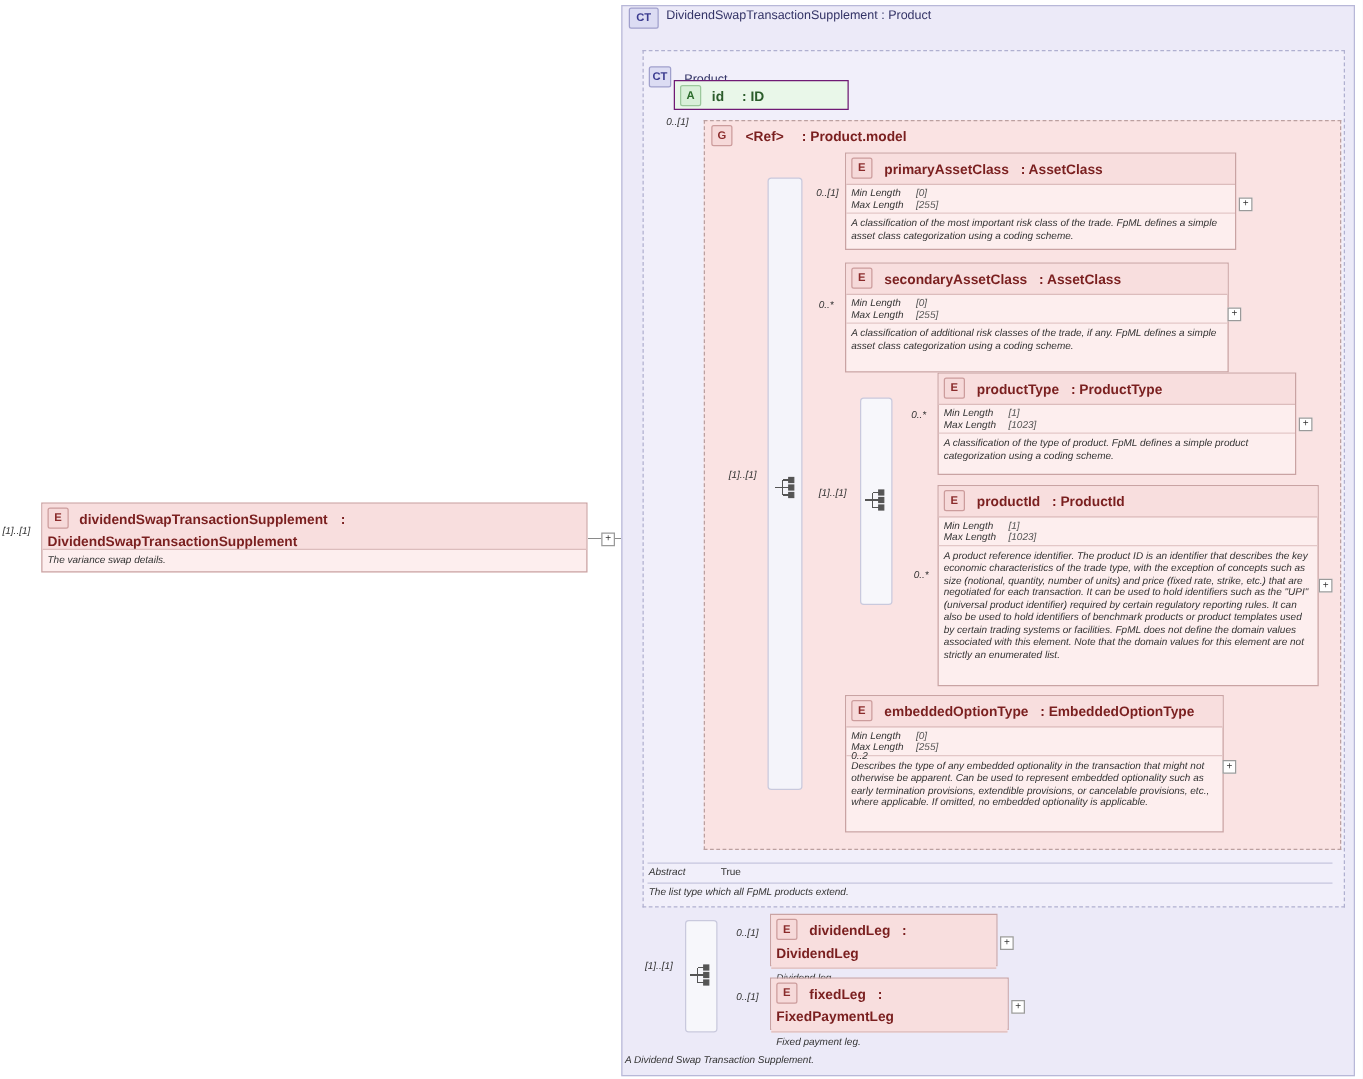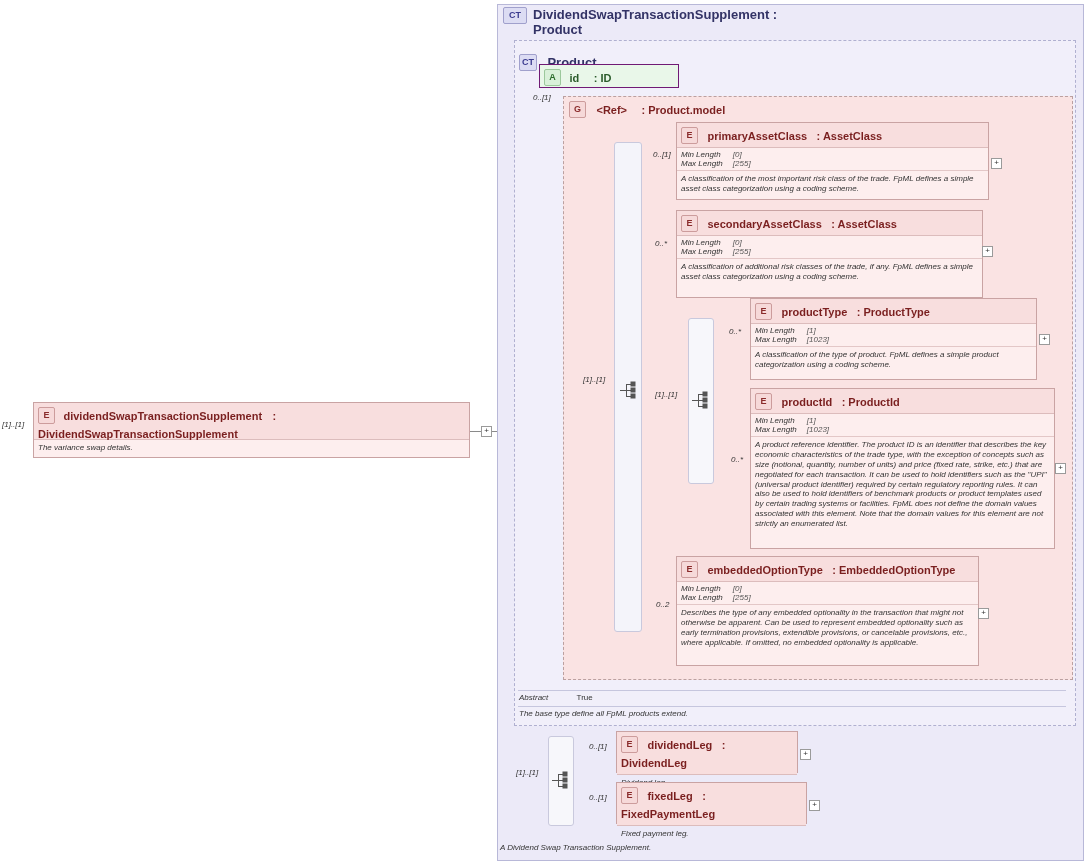--- a/index.html
+++ b/index.html
@@ -11,21 +11,21 @@
   .badge{display:inline-flex;align-items:center;justify-content:center;
          width:15px;height:15px;border:1px solid #c08a8a;border-radius:2px;
          font-size:9px;font-weight:bold;line-height:1;vertical-align:middle;}
   .badge.e{background:#f6d9d9;color:#8a2b2b;border-color:#cc9c9c;}
   .badge.ct{background:#dcdcf3;color:#3b3b8f;border-color:#a0a0cc;}
   .badge.a{background:#d9f0d9;color:#2b6b2b;border-color:#9cc89c;}
   .badge.g{background:#f6d9d9;color:#8a2b2b;border-color:#cc9c9c;}
   .badge.ct2{background:#dcdcf3;color:#3b3b8f;border-color:#a0a0cc;}
 
   .hdr{font-size:11px;font-weight:bold;color:#7a1f1f;}
-  .hdrblue{font-size:13px;font-weight:bold;color:#333366;}
+  .hdrblue{font-size:10px;font-weight:normal;color:#333366;}
   .hdrgreen{font-size:11px;font-weight:bold;color:#2b5c2b;}
 
   .elembox{border:1px solid #c9a3a3;background:#fdeeee;}
   .elembox .title{padding:3px 4px 3px 4px;background:#f8dede;border-bottom:1px solid #dcbcbc;}
   .elembox .facets{padding:2px 4px;font-size:8px;font-style:italic;color:#333;border-bottom:1px solid #e3c7c7;}
   .elembox .desc{padding:3px 4px;font-size:8px;font-style:italic;color:#333;line-height:1.23;}
   .facets table{border-collapse:collapse;}
   .facets td{font-size:8px;font-style:italic;padding:0 10px 0 0;color:#333;white-space:nowrap;}
   .facets td.v{color:#555;padding-right:0;}
 
@@ -276,30 +276,30 @@
             </tr>
         <tr>
               <td>Max Length</td>
             <td class="v">[255]</td>
             </tr>
       </tbody>
         </table>
     </div>
     <div class="desc">Describes the type of any embedded optionality in the transaction that might not otherwise be apparent. Can be used to represent embedded optionality such as early termination provisions, extendible provisions, or cancelable provisions, etc., where applicable. If omitted, no embedded optionality is applicable.</div>
   </div>
-  <div class="mult" style="left:656px;top:600px;">0..2</div>
+  <div class="mult" style="left:681px;top:600px;">0..2</div>
   <div class="plusbtn" style="left:978px;top:608px;">+</div>
 
   <div style="position:absolute;left:518px;top:690px;width:548px;border-top:1px solid #c6c6de;"></div>
   <div class="absrow" style="left:519px;top:693px;">
     <span class="lbl">Abstract</span>
     <span class="val" style="margin-left:26px;">True</span>
   </div>
   <div style="position:absolute;left:518px;top:706px;width:548px;border-top:1px solid #c6c6de;"></div>
-  <div class="footnote" style="left:519px;top:709px;">The base type define all FpML products extend.</div>
+  <div class="footnote" style="left:519px;top:709px;">The list type which all FpML products extend.</div>
 
   <div class="seqicon" style="left:548px;top:736px;width:24px;height:88px;"></div>
   <svg width="30" height="20" style="left:550px;top:770px;">
     <g stroke="#555" stroke-width="1" fill="#555">
       <line x1="2" y1="10" x2="8" y2="10"></line>
       <line x1="8" y1="4" x2="8" y2="16"></line>
       <line x1="8" y1="4" x2="13" y2="4"></line>
       <line x1="8" y1="10" x2="13" y2="10"></line>
       <line x1="8" y1="16" x2="13" y2="16"></line>
       <rect x="13" y="2" width="4" height="4"></rect>

